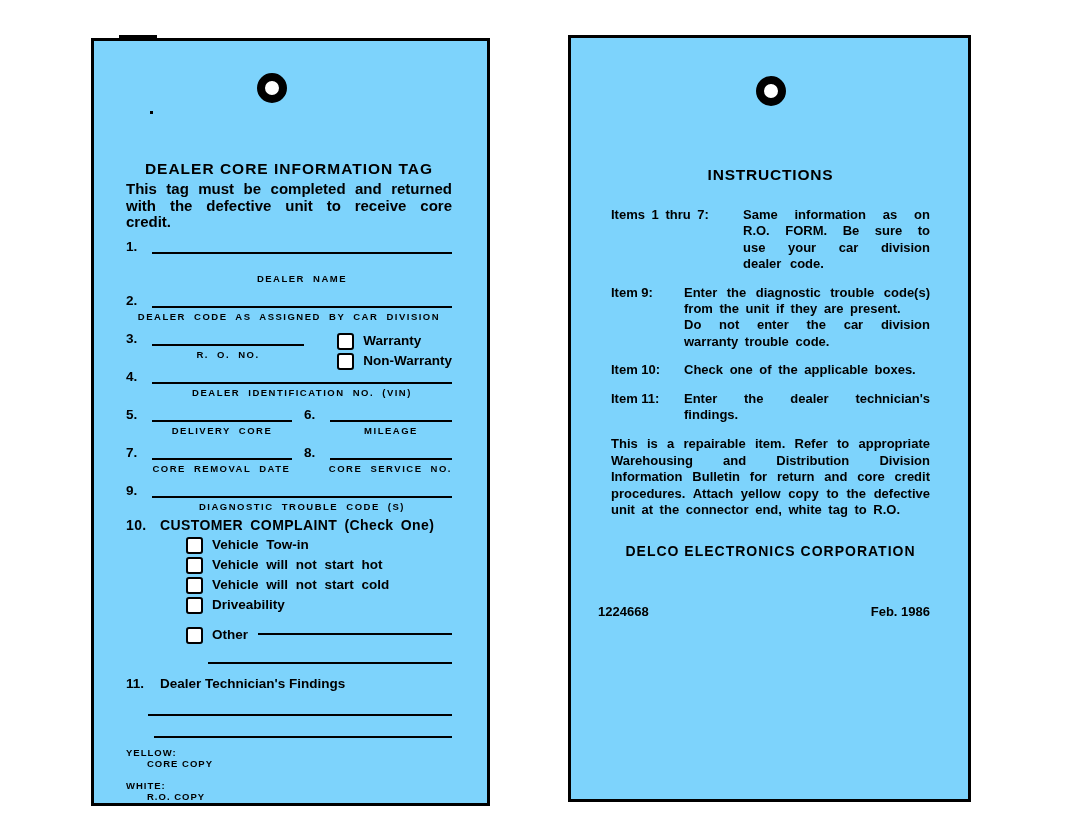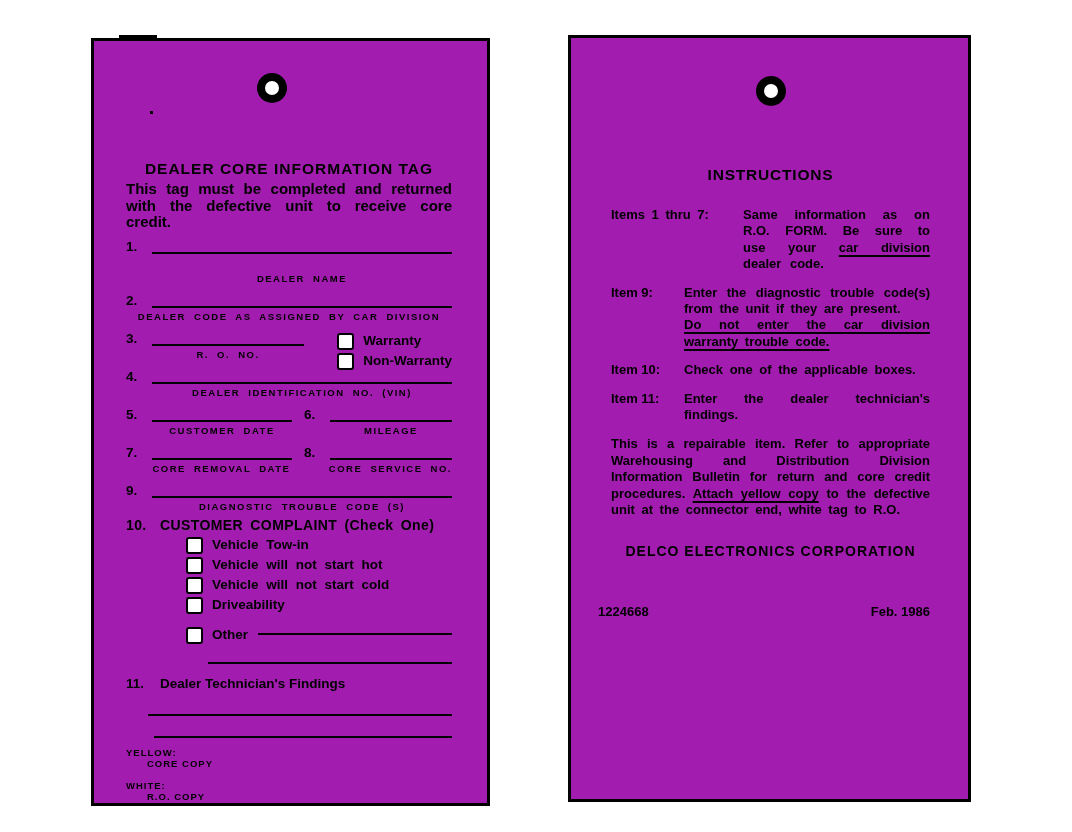--- a/index.html
+++ b/index.html
@@ -1,20 +1,20 @@
 <!DOCTYPE html>
 <html><head>
 <meta charset="utf-8">
 <style>
   html,body{margin:0;padding:0;}
   body{
     width:1072px;height:832px;position:relative;background:#fff;color:#000;
     font-family:"Liberation Sans",sans-serif;overflow:hidden;
   }
-  .tag{position:absolute;border:3px solid #000;background:#a21caf;box-sizing:border-box;}
+  .tag{position:absolute;border:3px solid #000;background:#7dd3fc;box-sizing:border-box;}
   #left-tag{left:91px;top:38px;width:399px;height:768px;padding:0 35px 0 32px;}
   #right-tag{left:568px;top:35px;width:403px;height:767px;padding:0 38px 18px 40px;}
   .hole{position:absolute;width:14px;height:14px;border:8px solid #000;border-radius:50%;background:#fff;}
   #left-tag .hole{left:163px;top:32px;}
   #right-tag .hole{left:185px;top:38px;}
   .artifact{position:absolute;background:#000;}
 
   
   .title{font-size:15.5px;font-weight:bold;text-align:center;letter-spacing:1px;line-height:17px;}
   #left-tag .title{margin-top:119px;}
@@ -47,21 +47,21 @@
   .serial .digits{letter-spacing:6px;margin-left:8px;}
 
   
   #right-tag .title{margin-top:128px;letter-spacing:0.8px;}
   .instr{margin-top:24px;}
   .instr-row{display:flex;margin-top:12px;font-size:13px;font-weight:bold;line-height:16.4px;}
   .ilabel{flex-shrink:0;white-space:nowrap;width:73px;}
   .row17 .ilabel{width:132px;word-spacing:3px;}
   .itext{flex:1;text-align:justify;word-spacing:3px;}
   .row17 .itext{word-spacing:5px;}
-  .u{text-decoration:underline;text-decoration-thickness:2px;text-underline-offset:3px;}
+  .u{text-decoration-thickness:2px;text-underline-offset:3px;}
   .fpara{margin-top:13px;font-size:13px;font-weight:bold;line-height:16.4px;text-align:justify;word-spacing:3px;}
   .company{margin-top:24px;text-align:center;font-size:14px;font-weight:bold;letter-spacing:1px;white-space:nowrap;}
   .tfooter{display:flex;justify-content:space-between;margin-top:45px;margin-left:-13px;font-size:13px;font-weight:bold;}
 </style>
 </head>
 <body>
 
 <div class="tag" id="left-tag">
   <div class="artifact" style="left:25px;top:-6px;width:38px;height:4px;"></div>
   <div class="artifact" style="left:56px;top:70px;width:3px;height:3px;"></div>
@@ -125,21 +125,21 @@
 
   <div class="field">
     <div class="frow">
       <span class="fnum">5.</span>
       <span class="rule rule-fixed" style="width:140px;"></span>
       <span class="fnum" style="margin-left:12px;">6.</span>
       <span class="rule"></span>
     </div>
     <div class="flabels">
       <span class="sp" style="width:26px;"></span>
-        <span class="lc" style="width:140px;">CUSTOMER DATE</span>
+        <span class="lc" style="width:140px;">DELIVERY CORE</span>
       <span class="sp" style="width:38px;"></span>
         <span class="lc" style="flex:1;">MILEAGE</span>
     </div>
   </div>
 
   <div class="field">
     <div class="frow">
       <span class="fnum">7.</span>
       <span class="rule rule-fixed" style="width:140px;"></span>
       <span class="fnum" style="margin-left:12px;">8.</span>

